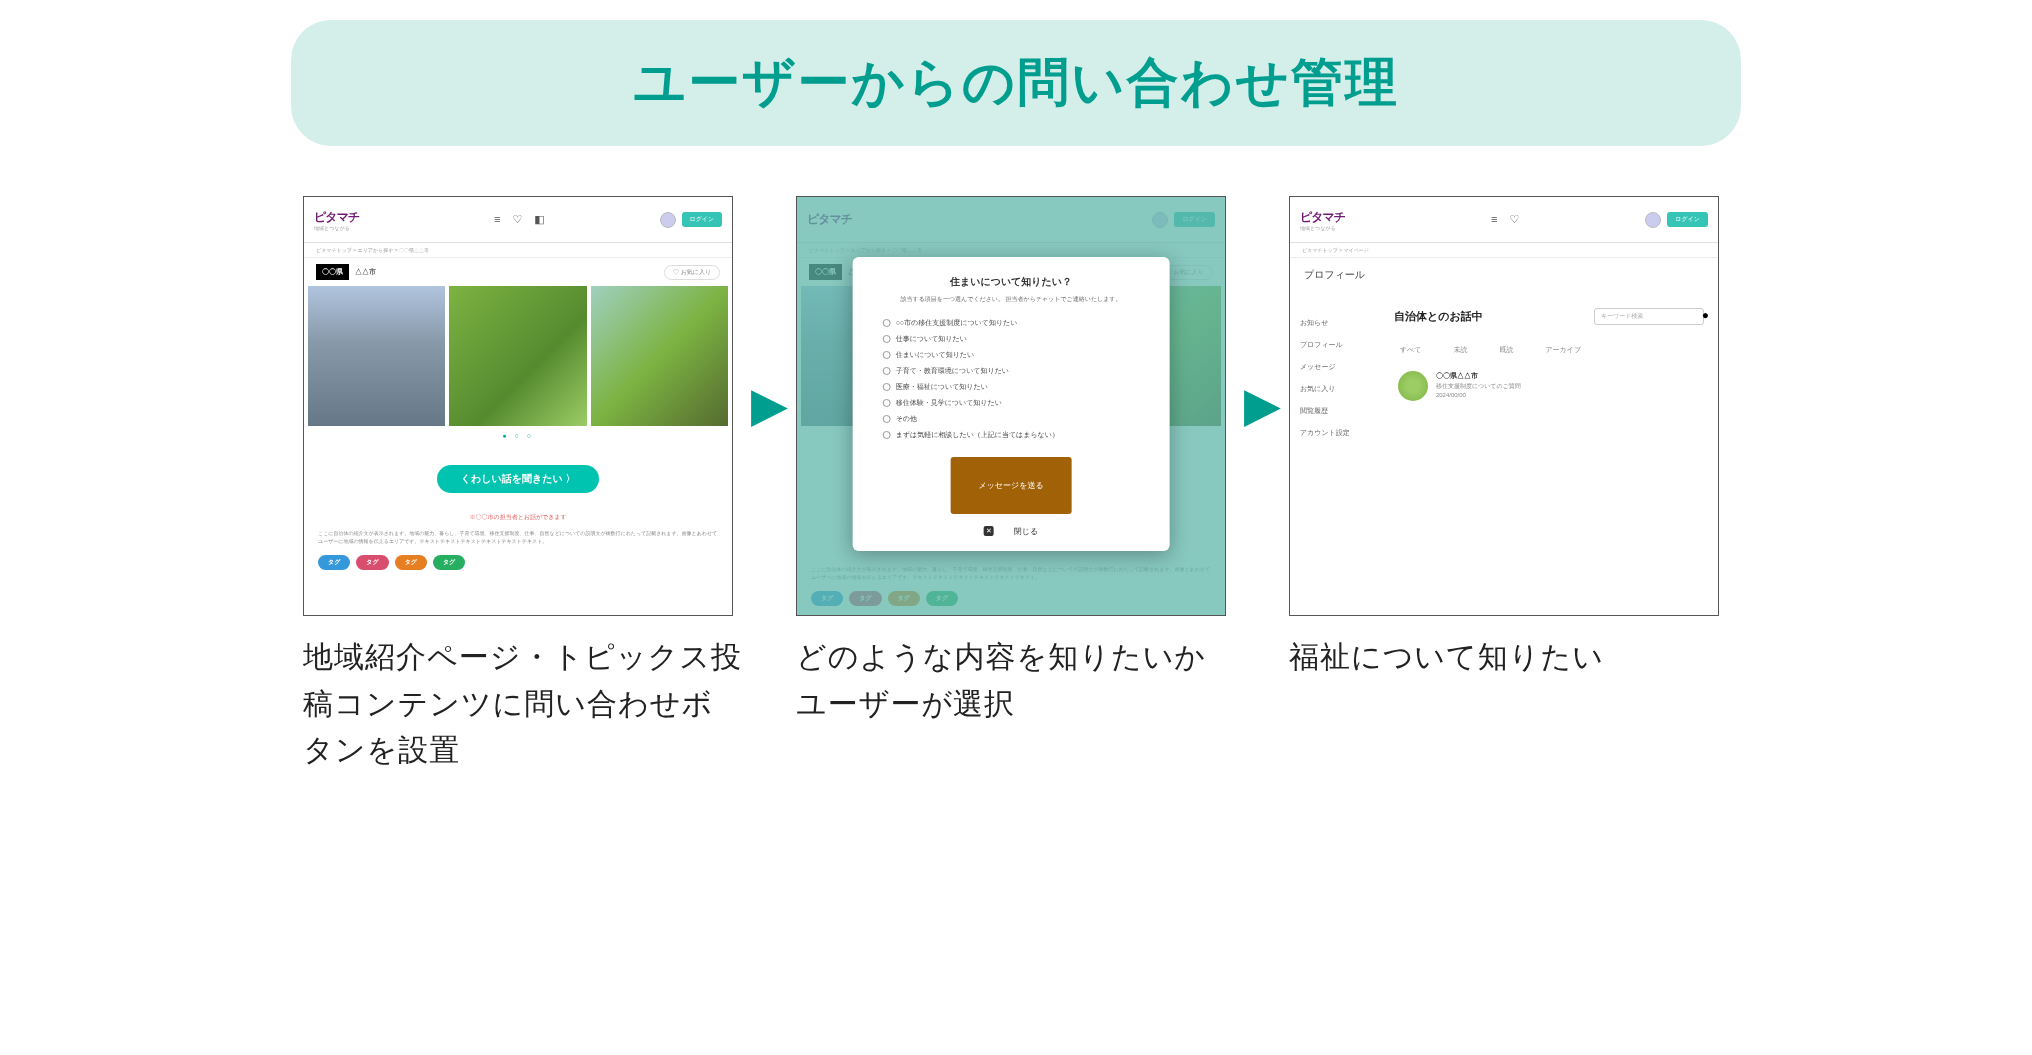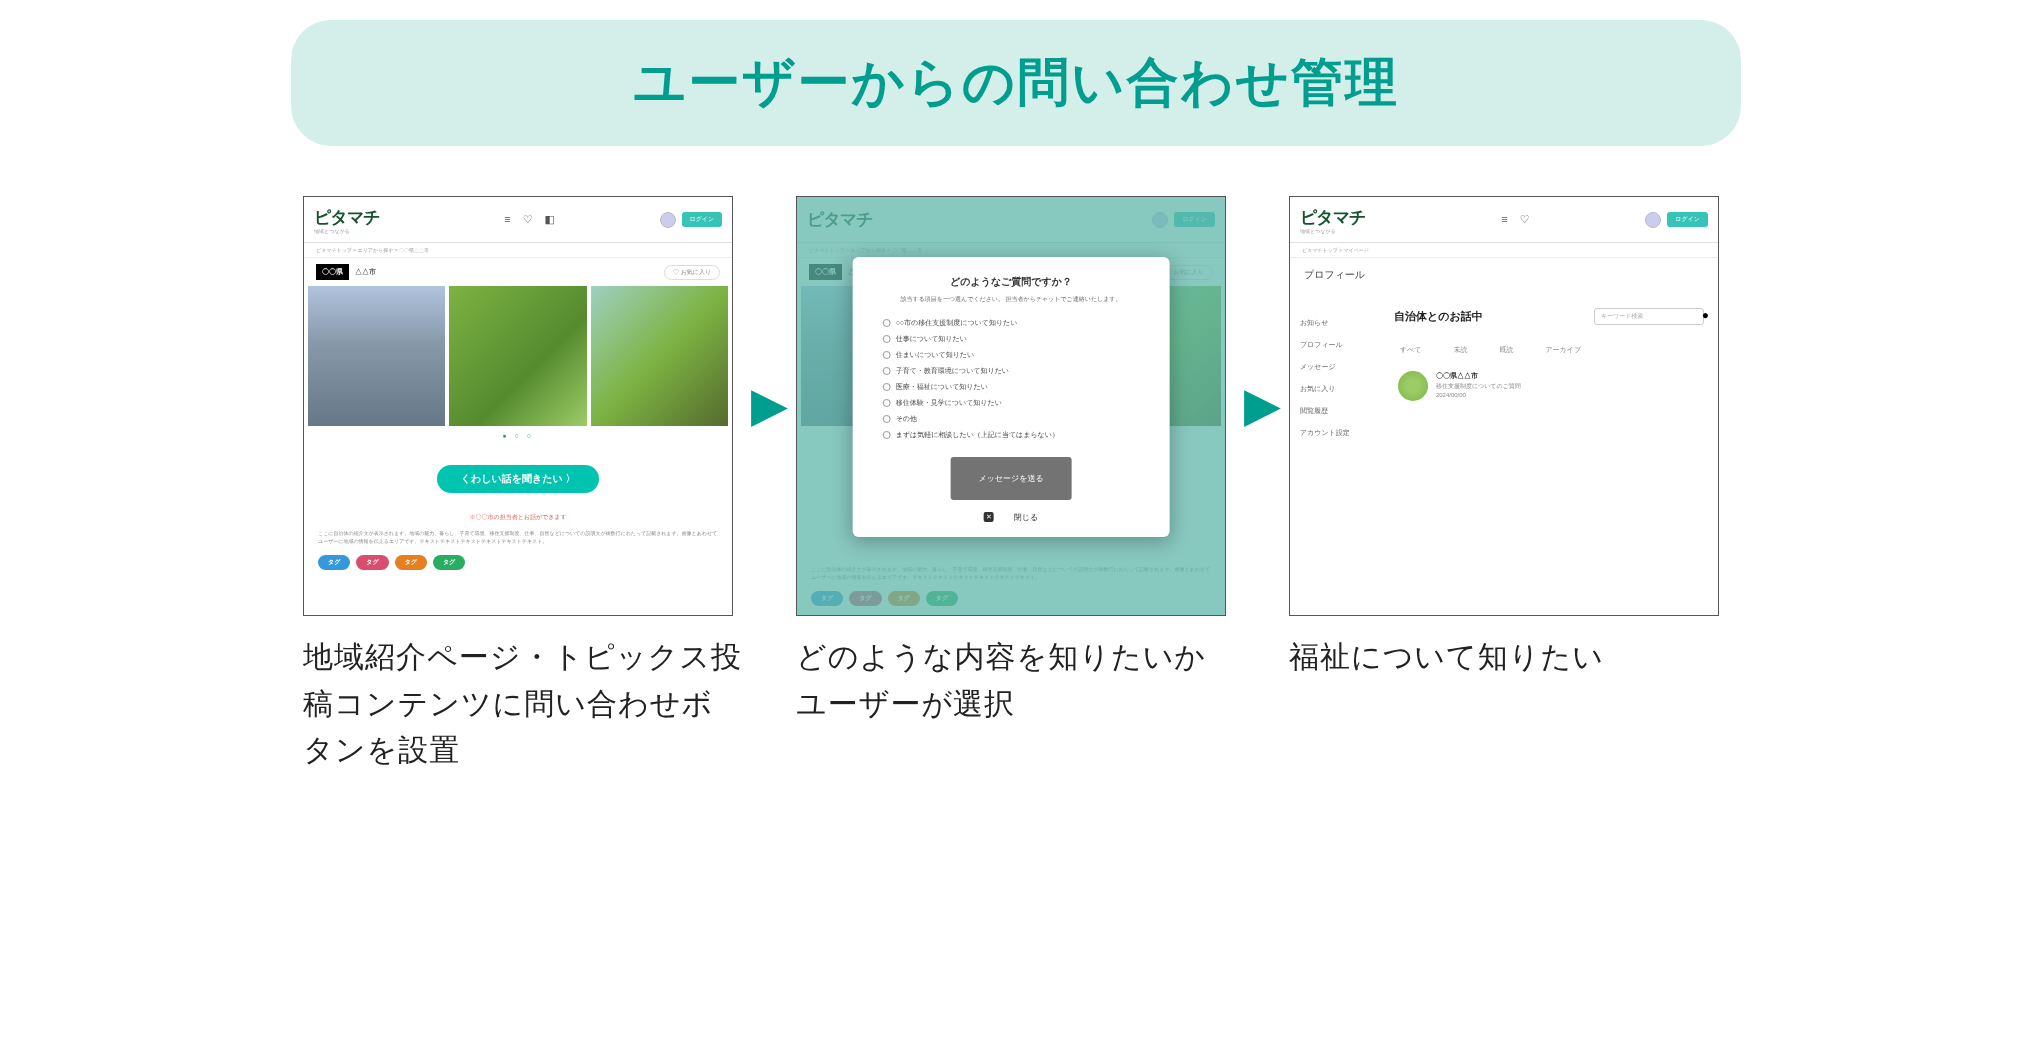--- a/index.html
+++ b/index.html
@@ -68,22 +68,22 @@
     
     .mk-topbar {
       display: flex;
       align-items: center;
       justify-content: space-between;
       padding: 6px 10px;
       border-bottom: 1px solid #e0e0e0;
       height: 46px;
     }
     .mk-logo {
-      color: #14532d;
-      font-size: 17px;
+      color: #701a75;
+      font-size: 12px;
       font-weight: 800;
       letter-spacing: -1px;
       text-align: center;
     }
     .mk-logo-sub {
       font-size: 5px;
       color: #999;
       line-height: 1;
     }
     .mk-topnav {
@@ -250,24 +250,24 @@
       padding: 3px 10px;
     }
     .mk-b-radio {
       width: 8px;
       height: 8px;
       border: 1px solid #999;
       border-radius: 50%;
       flex-shrink: 0;
     }
     .mk-b-send {
-      background: #737373;
+      background: #a16207;
       color: #fff;
       font-size: 8px;
-      padding: 16px 28px;
+      padding: 23px 28px;
       border-radius: 3px;
       display: block;
       margin: 0 auto 12px;
       width: fit-content;
     }
     .mk-b-close {
       font-size: 8px;
       text-align: center;
       color: #333;
       display: flex;
@@ -448,21 +448,21 @@
         <div class="mk-a-body">ここに自治体の紹介文が表示されます。地域の魅力、暮らし、子育て環境、移住支援制度、仕事、自然などについての説明文が複数行にわたって記載されます。画像とあわせてユーザーに地域の情報を伝えるエリアです。テキストテキストテキストテキストテキストテキスト。</div>
         <div class="mk-a-tags">
           <span class="mk-tag t-blue">タグ</span>
           <span class="mk-tag t-pink">タグ</span>
           <span class="mk-tag t-orange">タグ</span>
           <span class="mk-tag t-green">タグ</span>
         </div>
       </div>
       <div class="mk-b-bg"></div>
       <div class="mk-b-modal">
-        <div class="mk-b-mtitle">どのようなご質問ですか？</div>
+        <div class="mk-b-mtitle">住まいについて知りたい？</div>
         <div class="mk-b-msub">該当する項目を一つ選んでください。
 担当者からチャットでご連絡いたします。</div>
         <div class="mk-b-opts">
           <div class="mk-b-opt">
               <span class="mk-b-radio"></span>
               <span>○○市の移住支援制度について知りたい</span>
             </div>
           <div class="mk-b-opt">
               <span class="mk-b-radio"></span>
               <span>仕事について知りたい</span>

